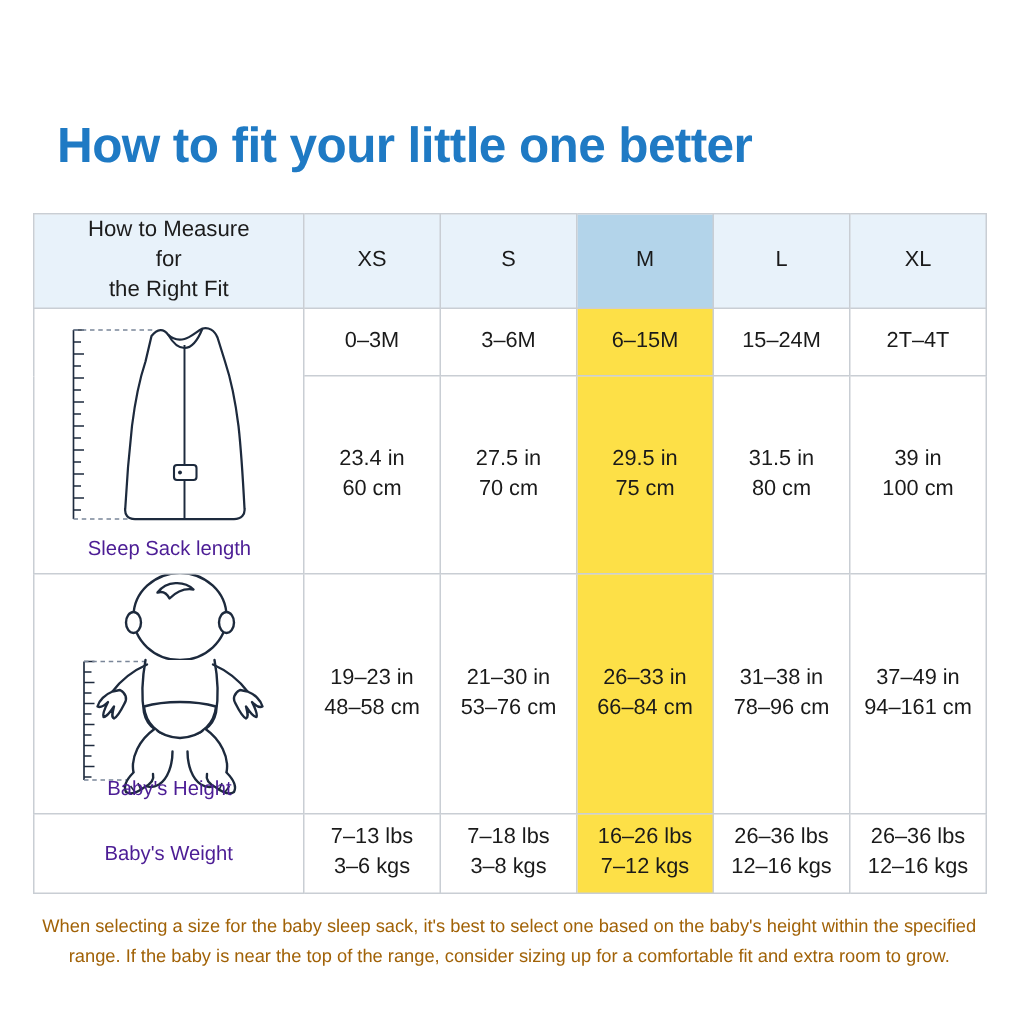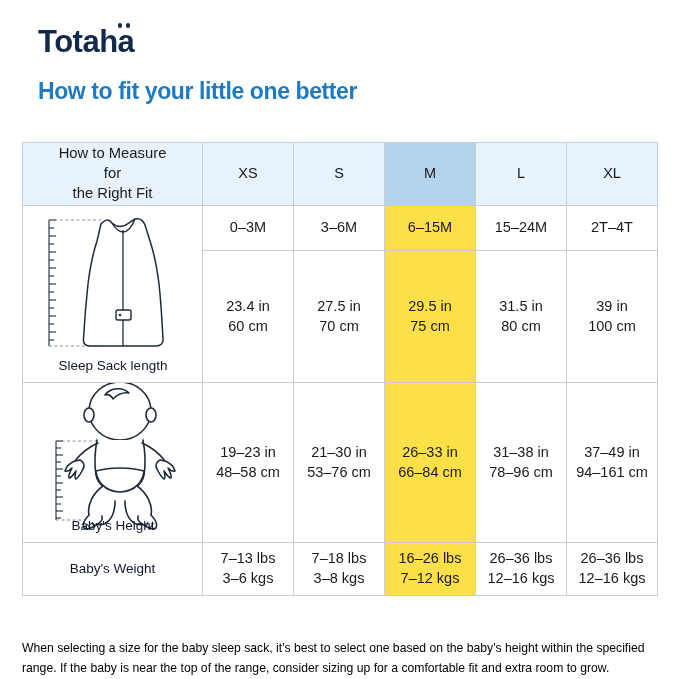--- a/index.html
+++ b/index.html
@@ -46,21 +46,21 @@
     top: -3px;
   }
   .brand .umlaut::before { left: 0px; }
   .brand .umlaut::after  { left: 8px; }
 
   
   .headline {
     position: absolute;
     left: 38px;
     top: 78px;
-    font-size: 23px;
+    font-size: 33px;
     font-weight: 700;
     color: #1f7ac4;
     letter-spacing: -0.4px;
     white-space: nowrap;
   }
 
   
   .table-wrap {
     position: absolute;
     left: 22px;
@@ -119,48 +119,48 @@
     width: 180px;
     height: 100%;
   }
   .illus-caption {
     position: absolute;
     left: 0;
     right: 0;
     bottom: 7px;
     text-align: center;
     font-size: 13.5px;
-    color: #0f172a;
+    color: #4c1d95;
     font-weight: 400;
   }
   .art {
     position: absolute;
     left: 0;
     top: 0;
     width: 180px;
   }
 
   
   .footnote {
     position: absolute;
     left: 22px;
-    top: 639px;
+    top: 608px;
     width: 635px;
+    text-align: center;
     font-size: 12.2px;
     line-height: 1.62;
-    color: #000000;
+    color: #a16207;
   }
   .footnote span { display: block; }
 </style>
 </head>
 <body>
 
 <div class="page">
 
-  <div class="brand"><span>Totah</span><span class="umlaut">a</span></div>
 
   <div class="headline">How to fit your little one better</div>
 
   <div class="table-wrap">
     <table class="sizechart">
       <colgroup>
         <col class="c-label">
           <col class="c-size">
           <col class="c-size">
         <col class="c-size">

